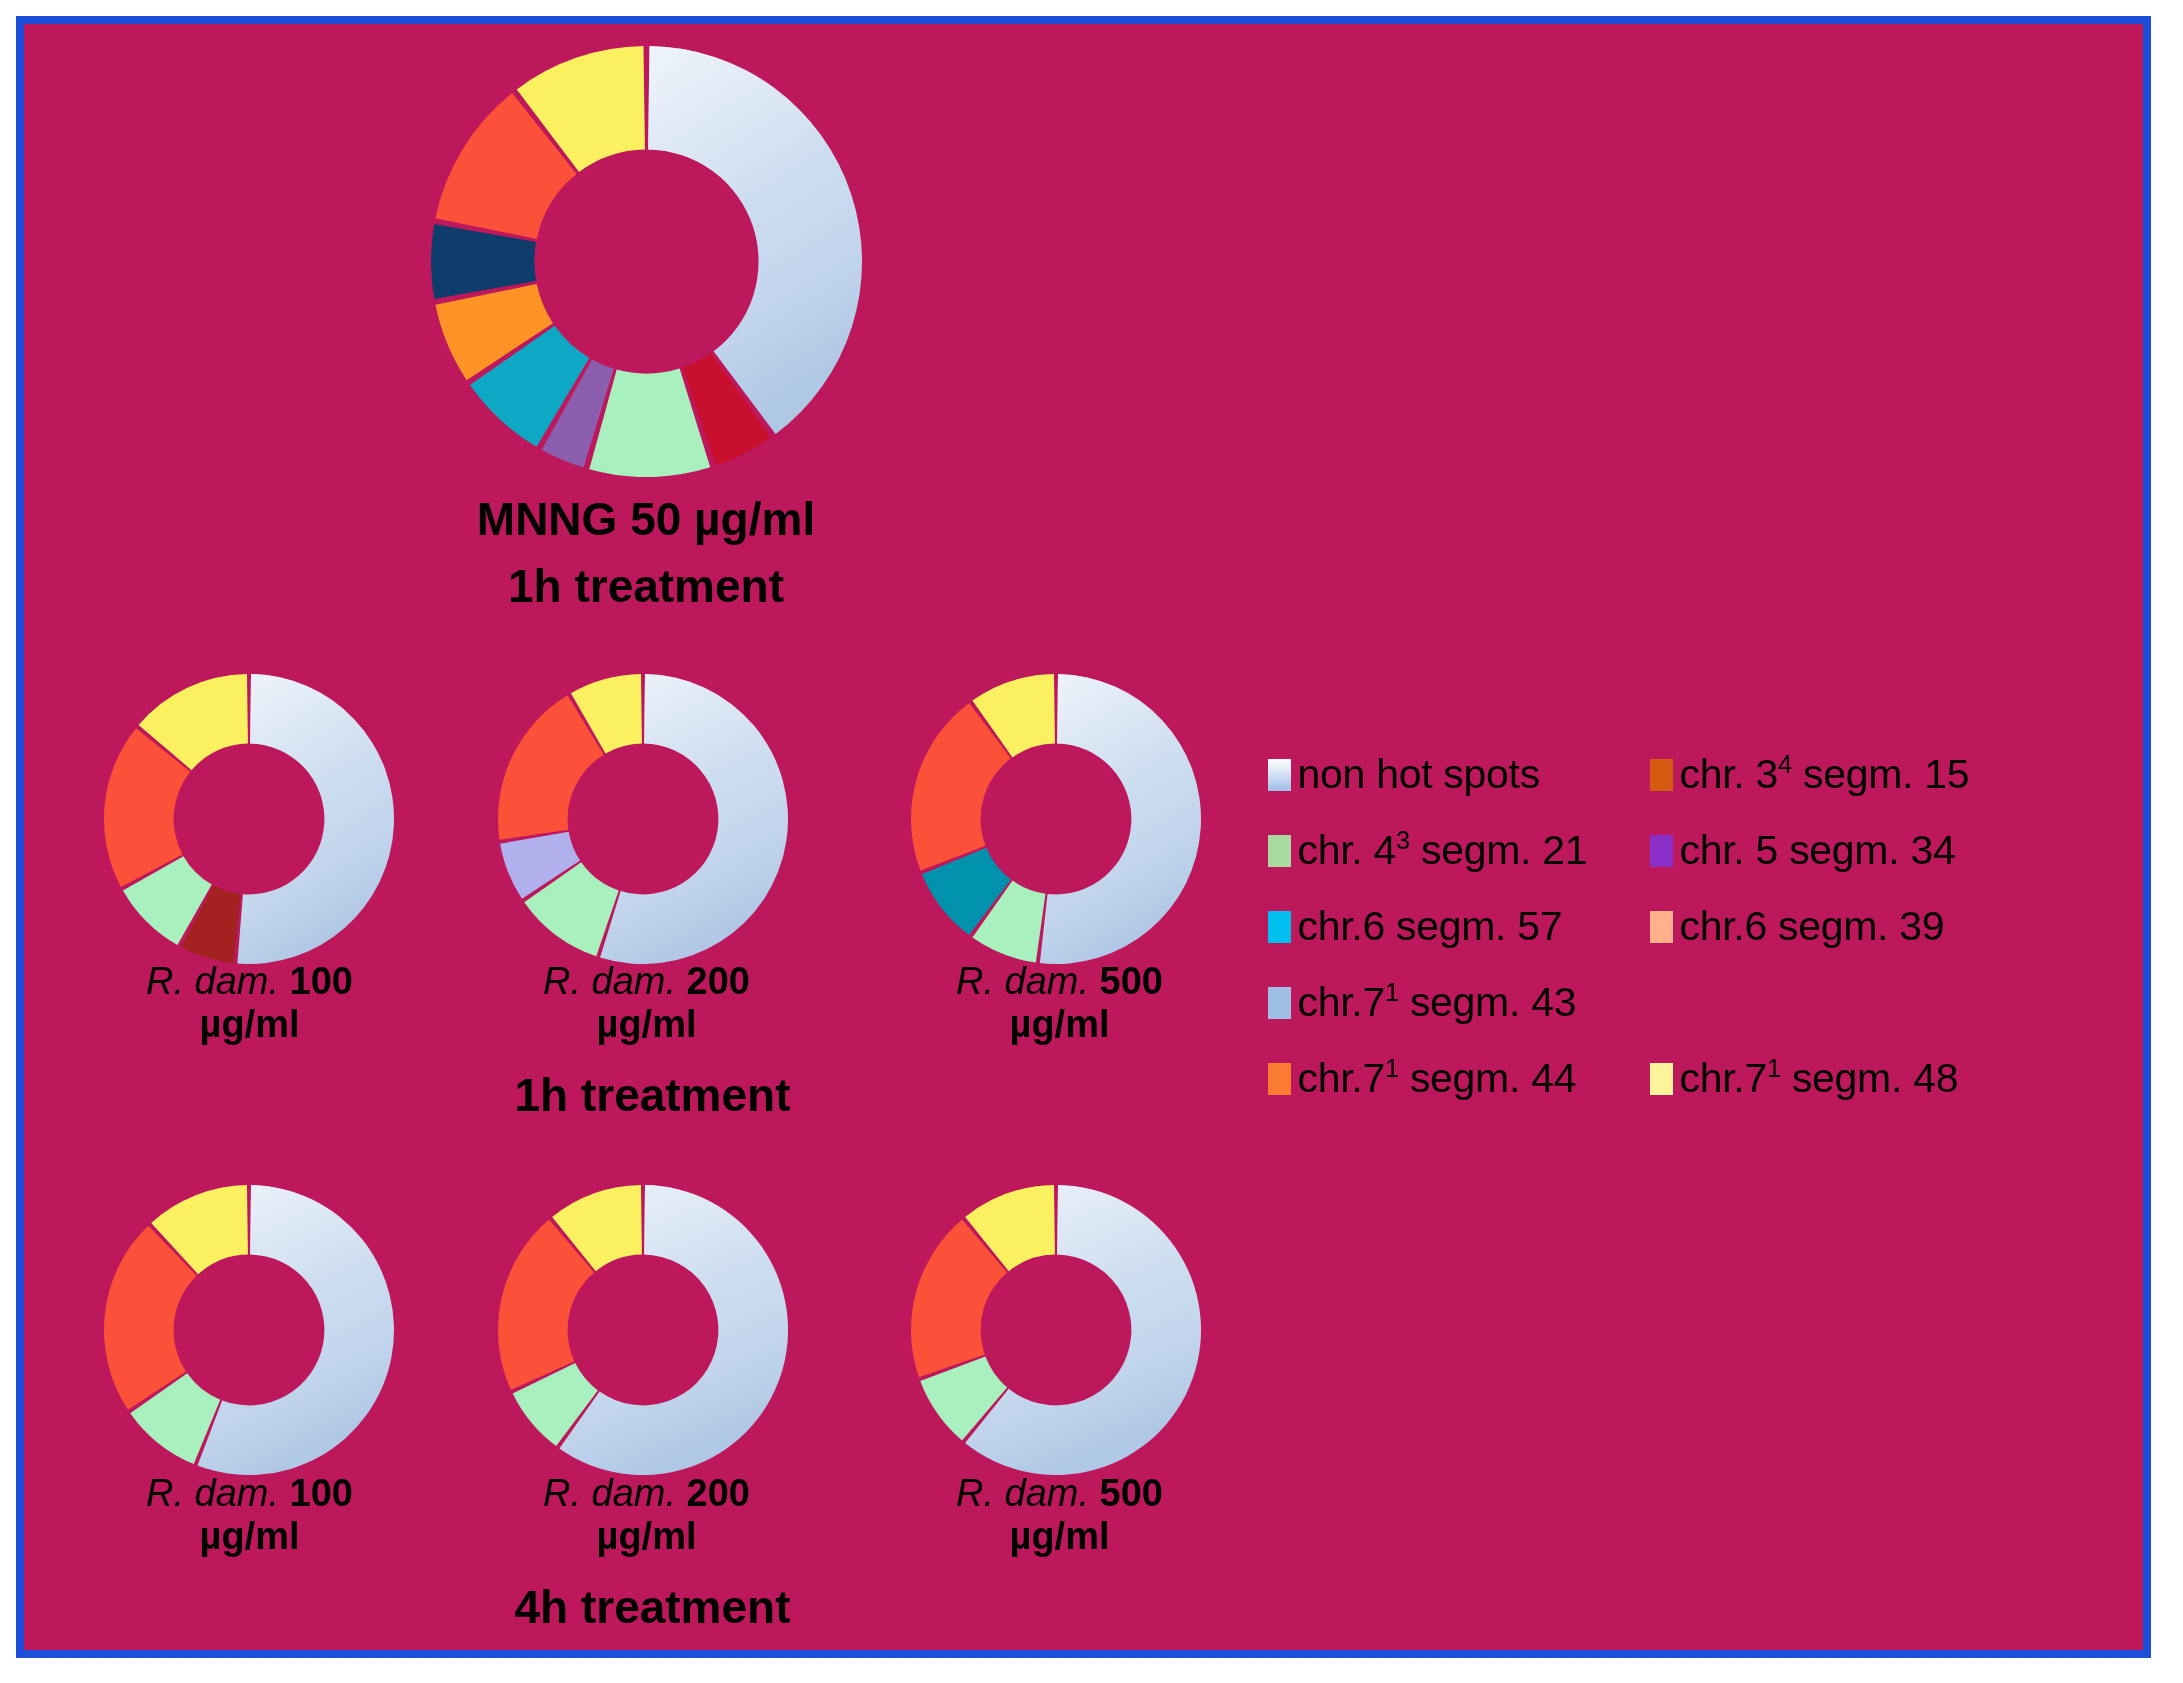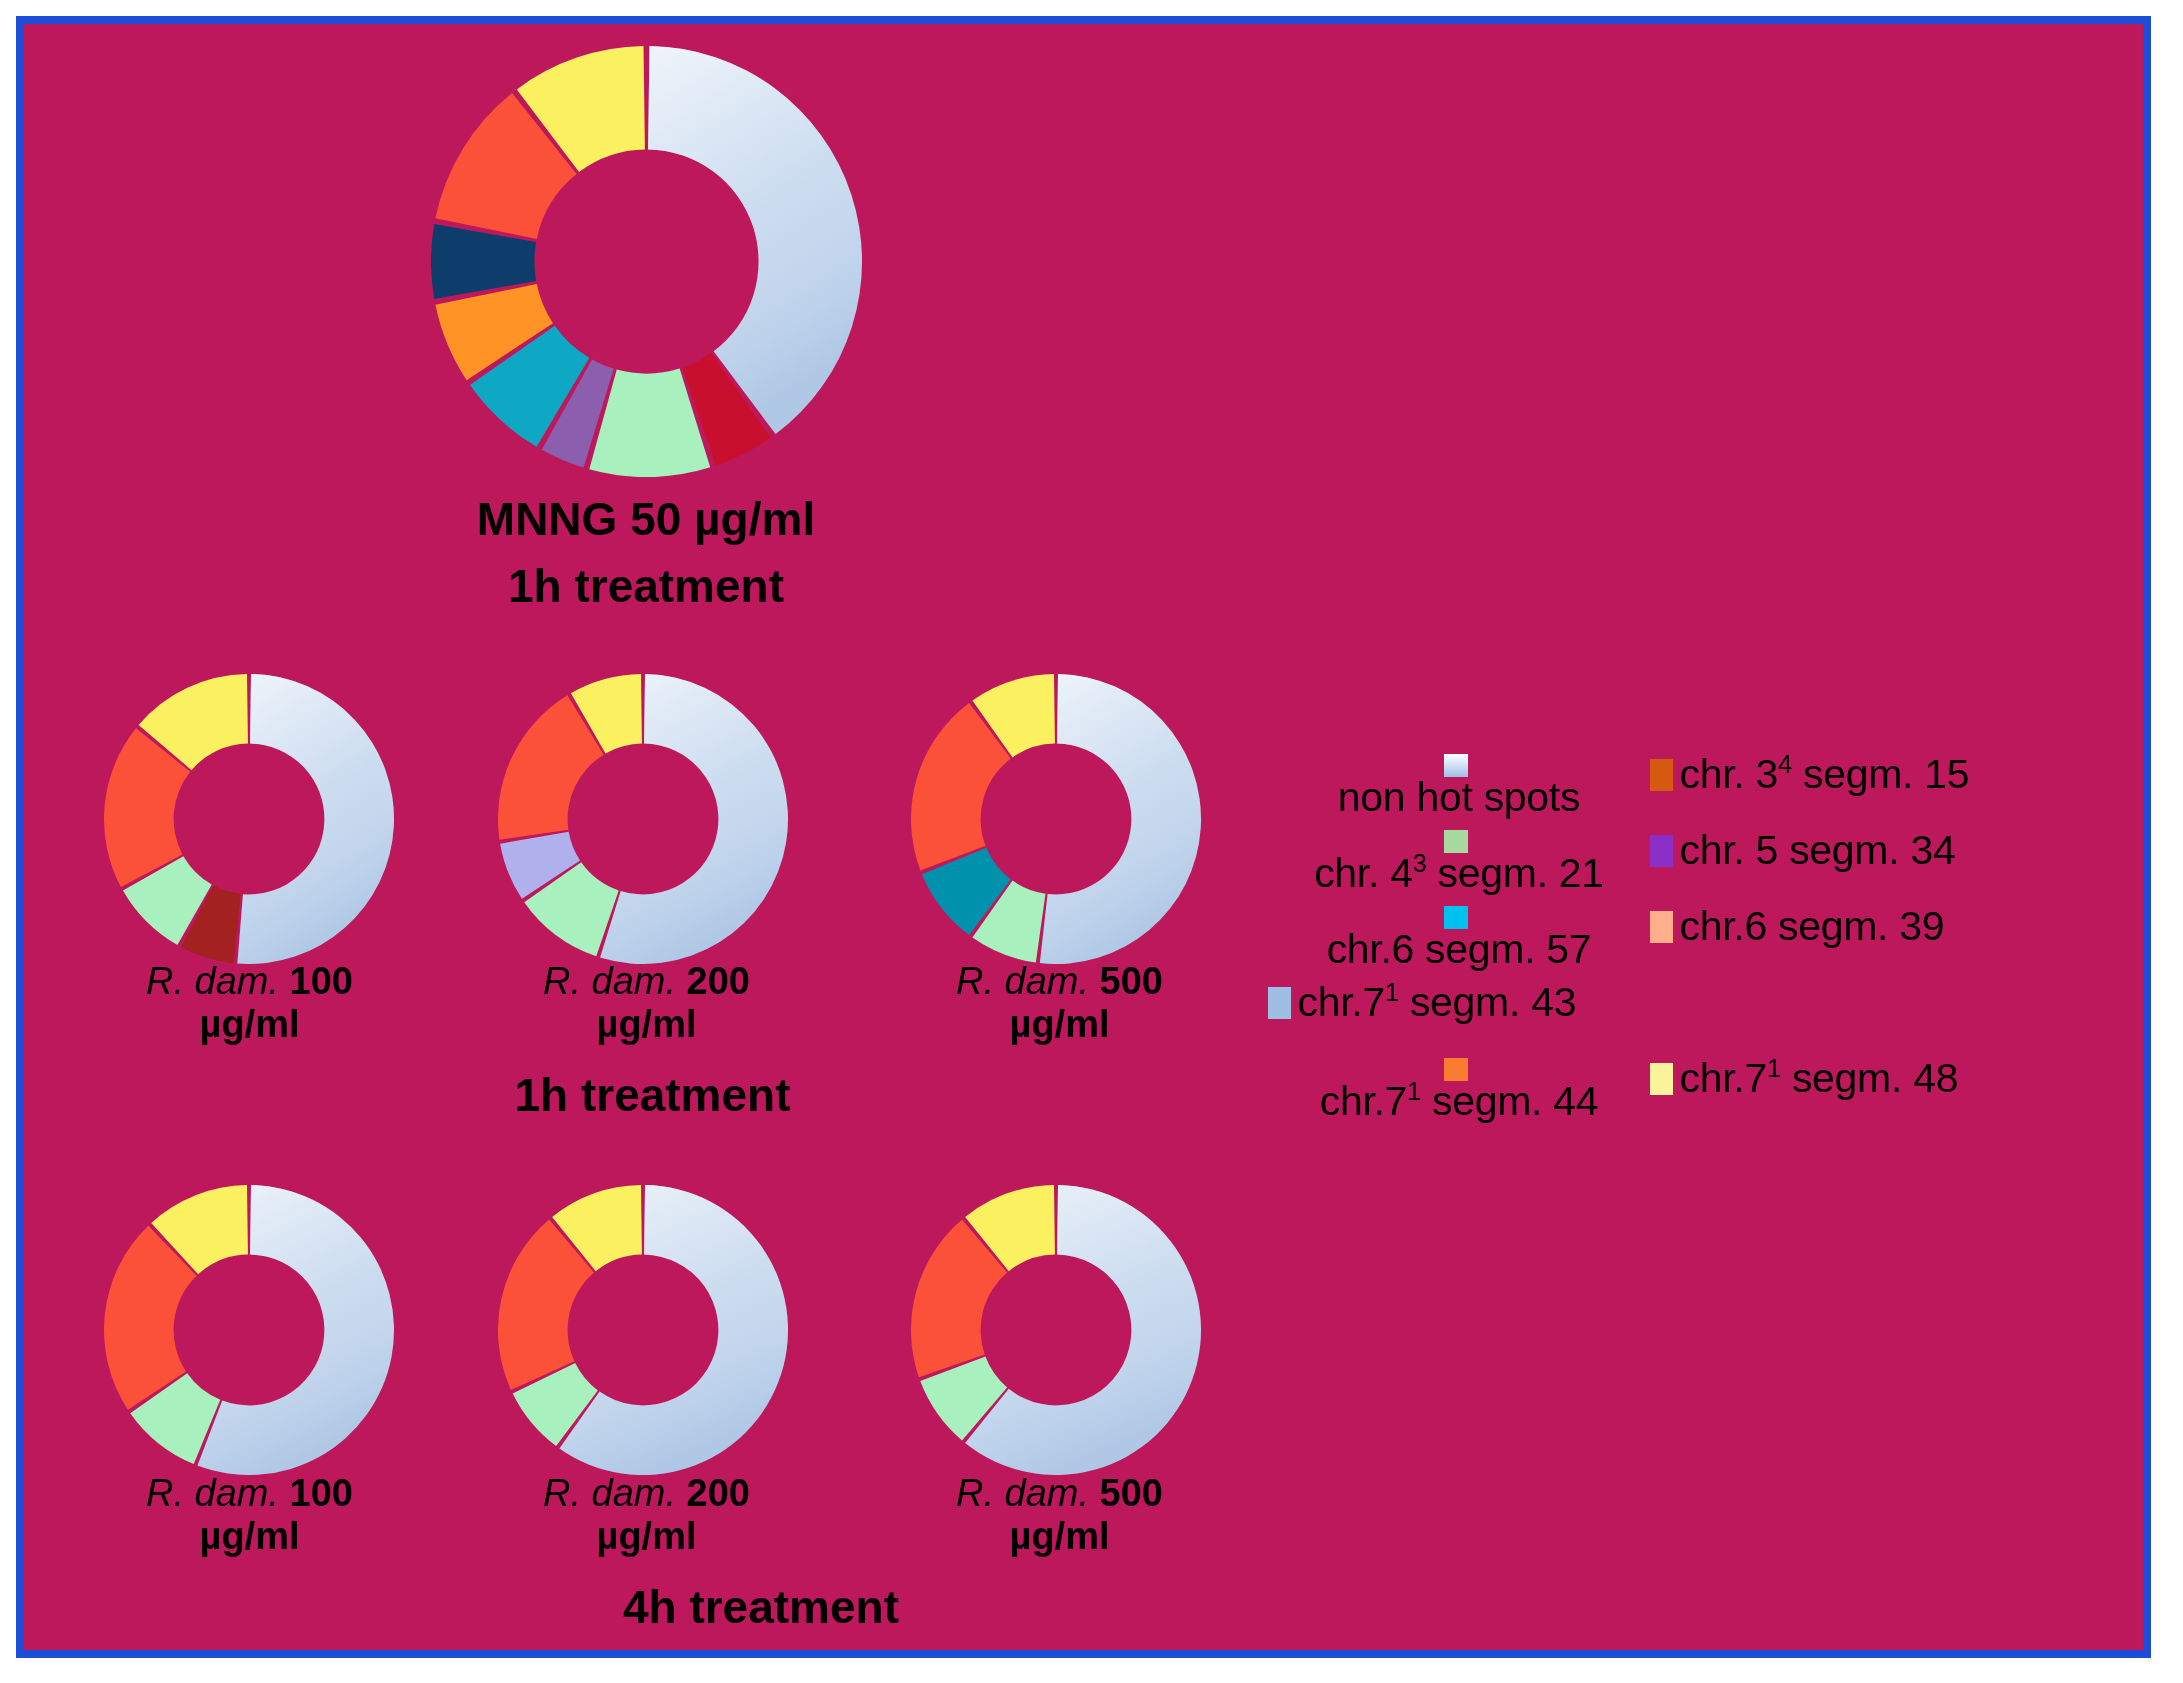--- a/index.html
+++ b/index.html
@@ -69,21 +69,21 @@
   .legend-row{
     display:flex;
     align-items:flex-start;
     height:76px;
   }
   .legend-item{
     display:flex;
     align-items:center;
     box-sizing:border-box;
   }
-  .legend-item.col-left{width:382px;flex-direction:column;}
+  .legend-item.col-left{width:382px;}
   .legend-item.col-right{width:410px;}
   .swatch{
     width:23.4px;height:32px;
     flex:0 0 23.4px;
     margin-right:6.2px;
     display:block;
   }
   .legend-label{
     font-size:41px;
     font-weight:normal;
@@ -291,21 +291,21 @@
     </div>
 
     <div class="caption" style="left:872px;top:1448px;width:327px;font-size:38px;">
       <span class="cap-line">
         <span class="sp">R. dam.</span>
         <span class="dose">500</span>
       </span>
       <span class="cap-line">µg/ml</span>
     </div>
 
-    <div class="row-label" style="left:382px;top:1556px;width:493px;font-size:46px;text-align:right;">4h treatment</div>
+    <div class="row-label" style="left:382px;top:1556px;width:493px;font-size:46px;">4h treatment</div>
 
     <div id="legend">
         <div class="legend-row">
           <div class="legend-item col-left">
             <span class="swatch" style="background: linear-gradient(rgb(255, 255, 255) 0%, rgb(220, 232, 247) 38%, rgb(159, 190, 228) 100%);"></span>
             <span class="legend-label">non hot spots</span>
           </div>
           <div class="legend-item col-right">
             <span class="swatch" style="background: rgb(214, 90, 18);"></span>
             <span class="legend-label">chr. 3<sup>4</sup> segm. 15</span>

